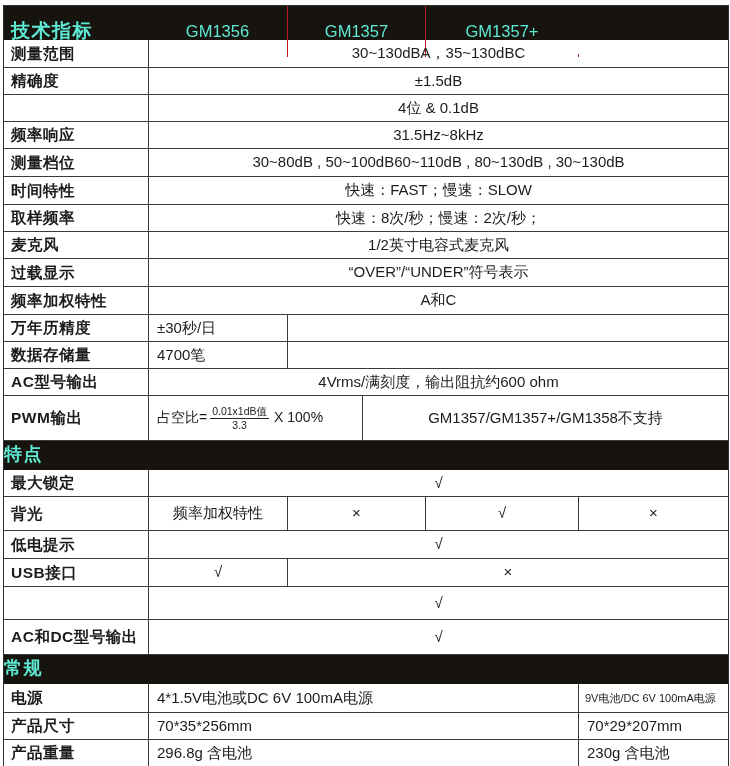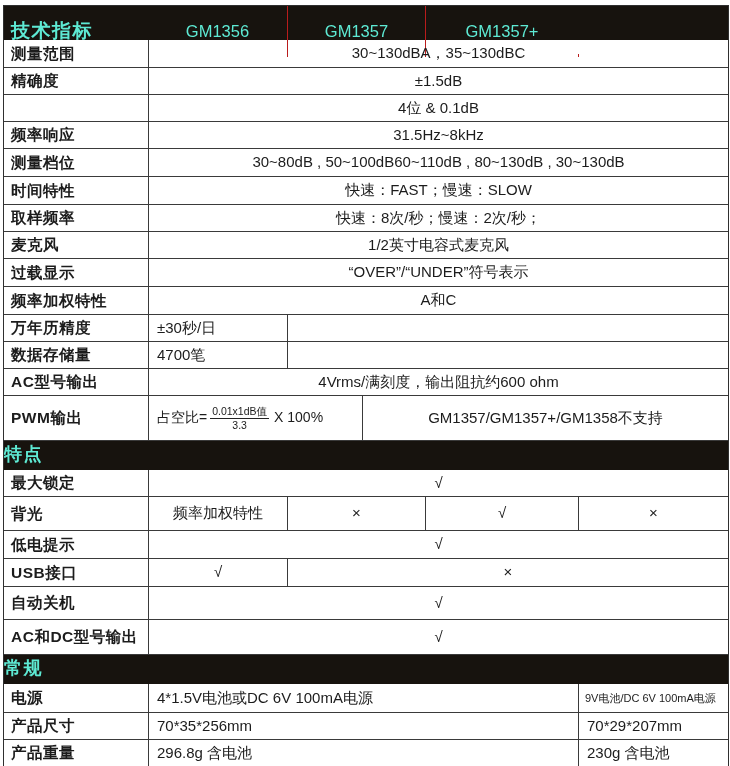--- a/index.html
+++ b/index.html
@@ -151,21 +151,20 @@
     <div class="row" style="height: 28px;">
       <div class="cell label-cell" style="grid-column: 1 / 2;">低电提示</div>
       <div class="cell bl" style="grid-column: 2 / 7;">√</div>
     </div>
     <div class="row" style="height: 28px;">
       <div class="cell label-cell" style="grid-column: 1 / 2;">USB接口</div>
       <div class="cell bl" style="grid-column: 2 / 3;">√</div>
       <div class="cell bl" style="grid-column: 3 / 7;">×</div>
     </div>
     <div class="row" style="height: 33px;">
-      <div class="cell label-cell" style="grid-column: 1 / 2;">自动关机</div>
       <div class="cell bl" style="grid-column: 2 / 7;">√</div>
     </div>
     <div class="row" style="height: 35px;">
       <div class="cell label-cell" style="grid-column: 1 / 2;">AC和DC型号输出</div>
       <div class="cell bl" style="grid-column: 2 / 7;">√</div>
     </div>
     <div class="row section-row" style="height: 29px;">
       <div class="cell section-cell">常规</div>
     </div>
     <div class="row" style="height: 29px;">

